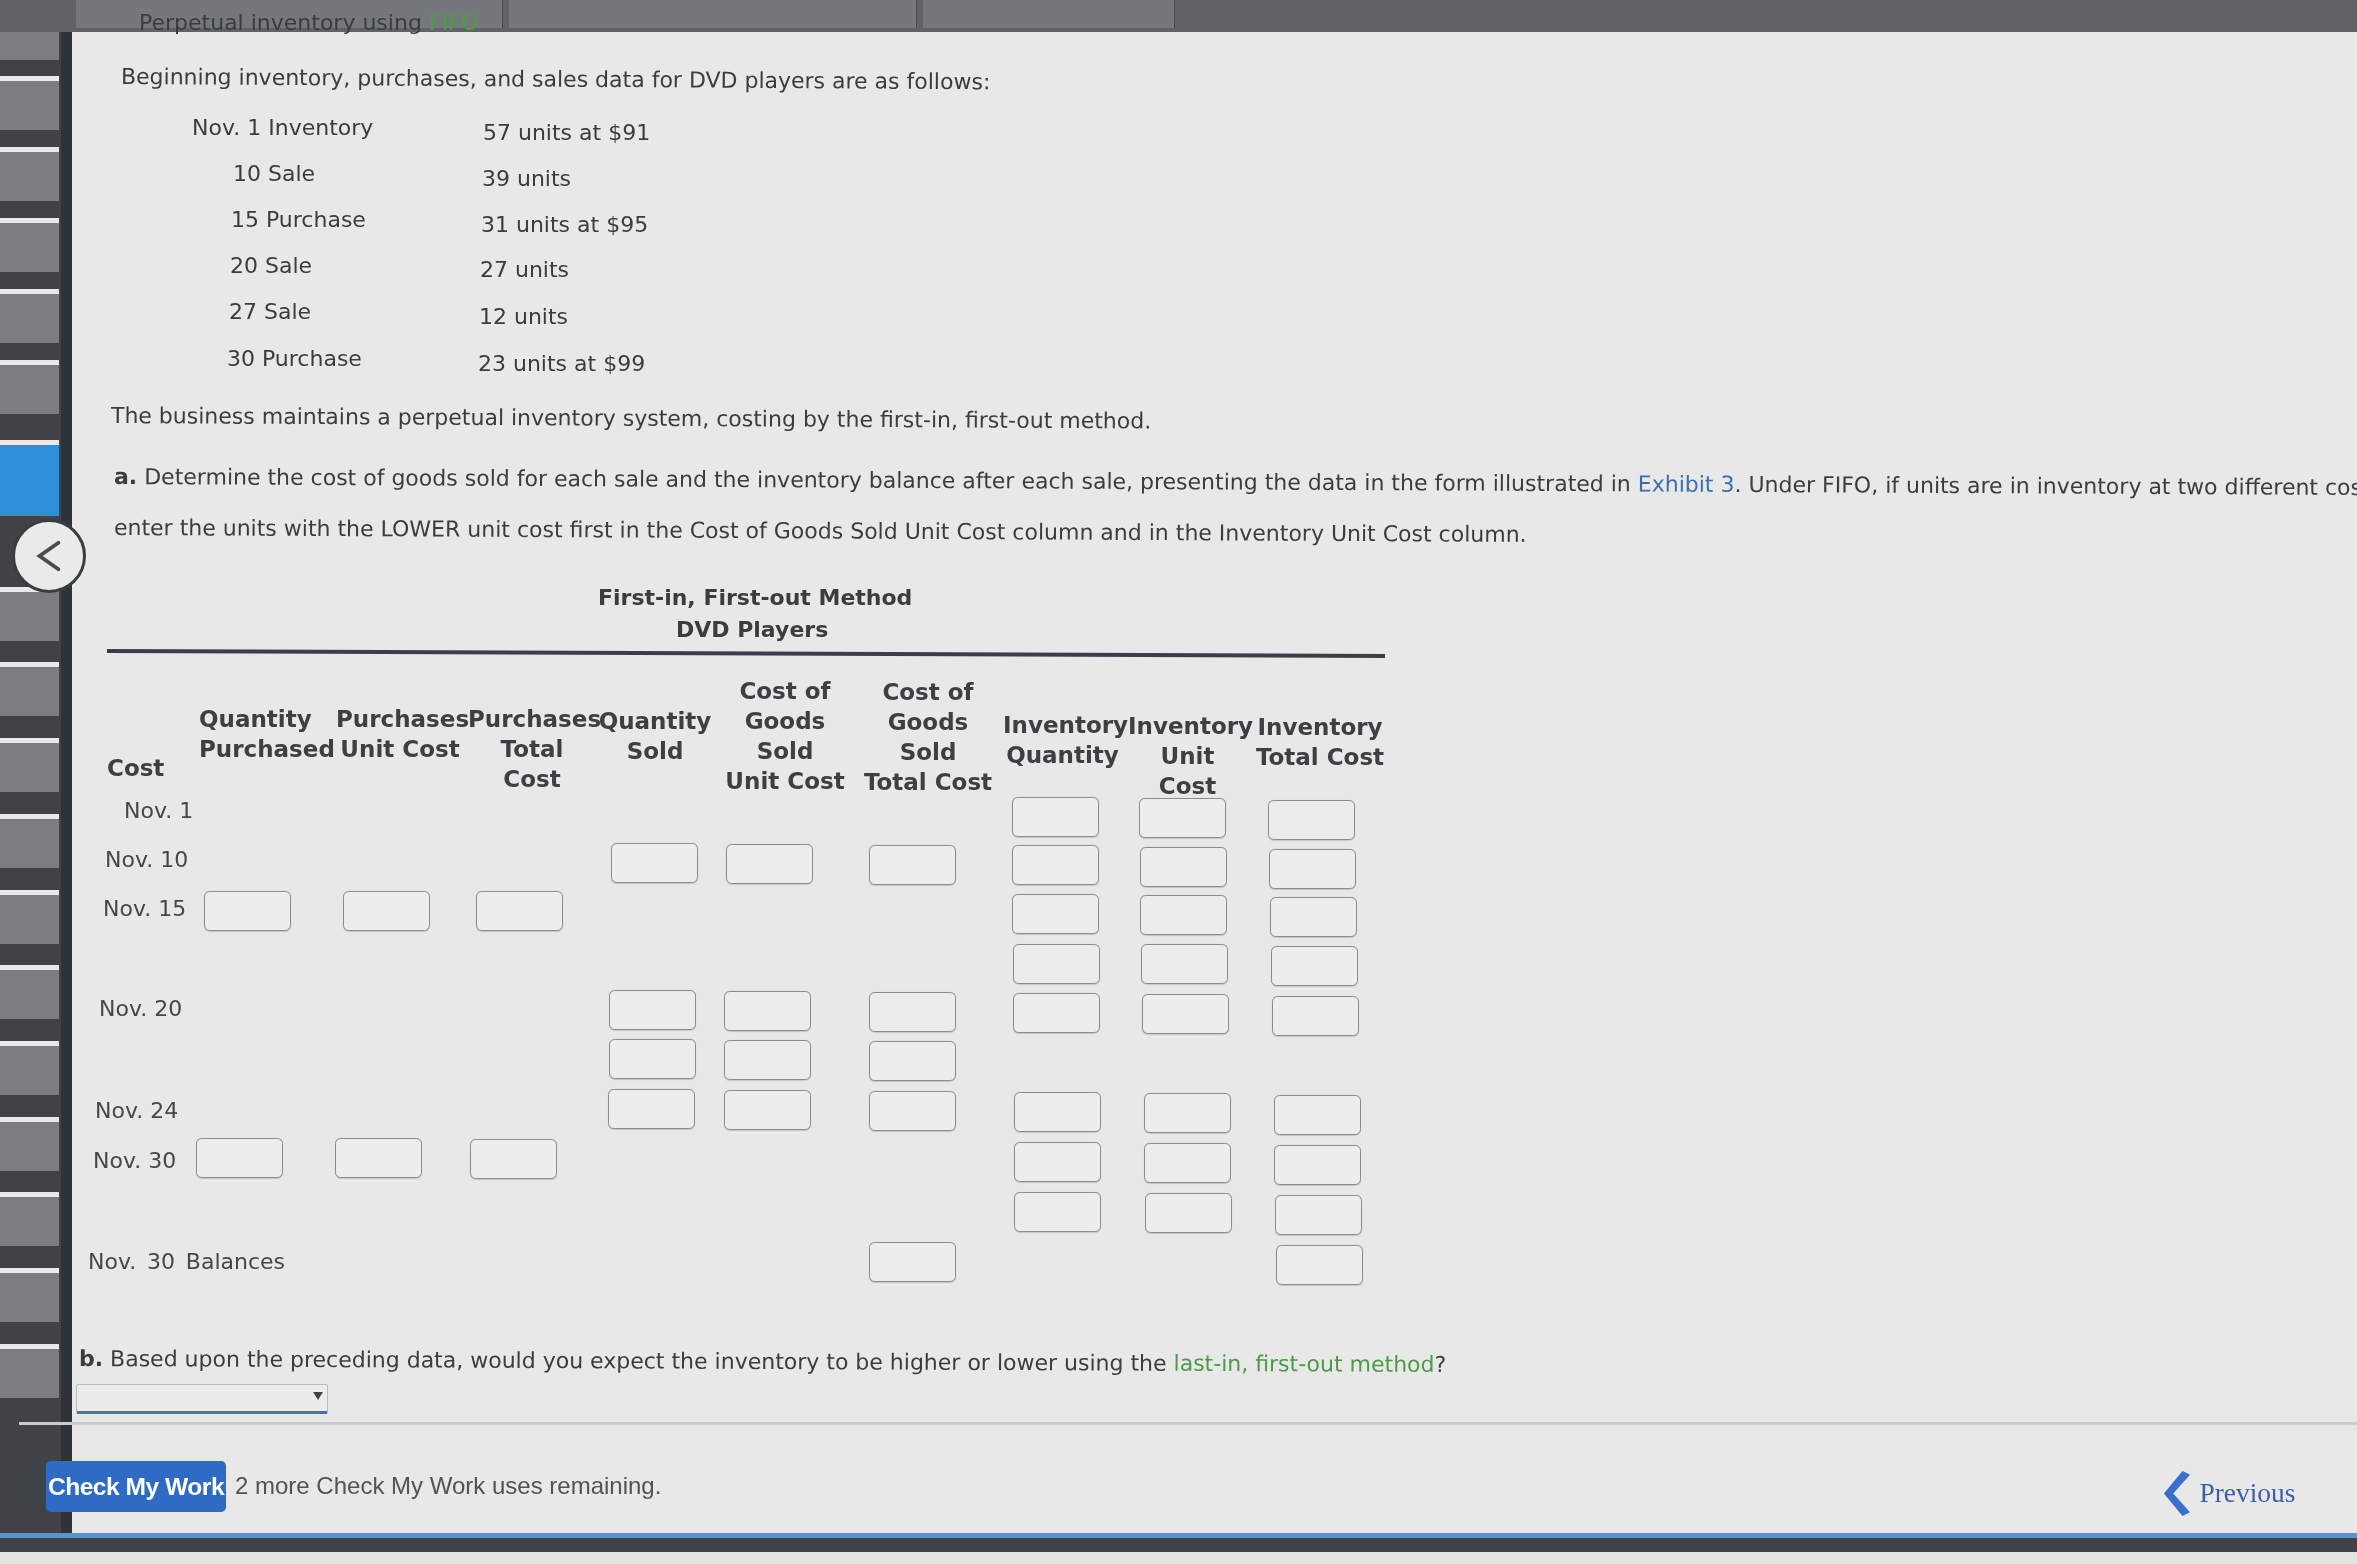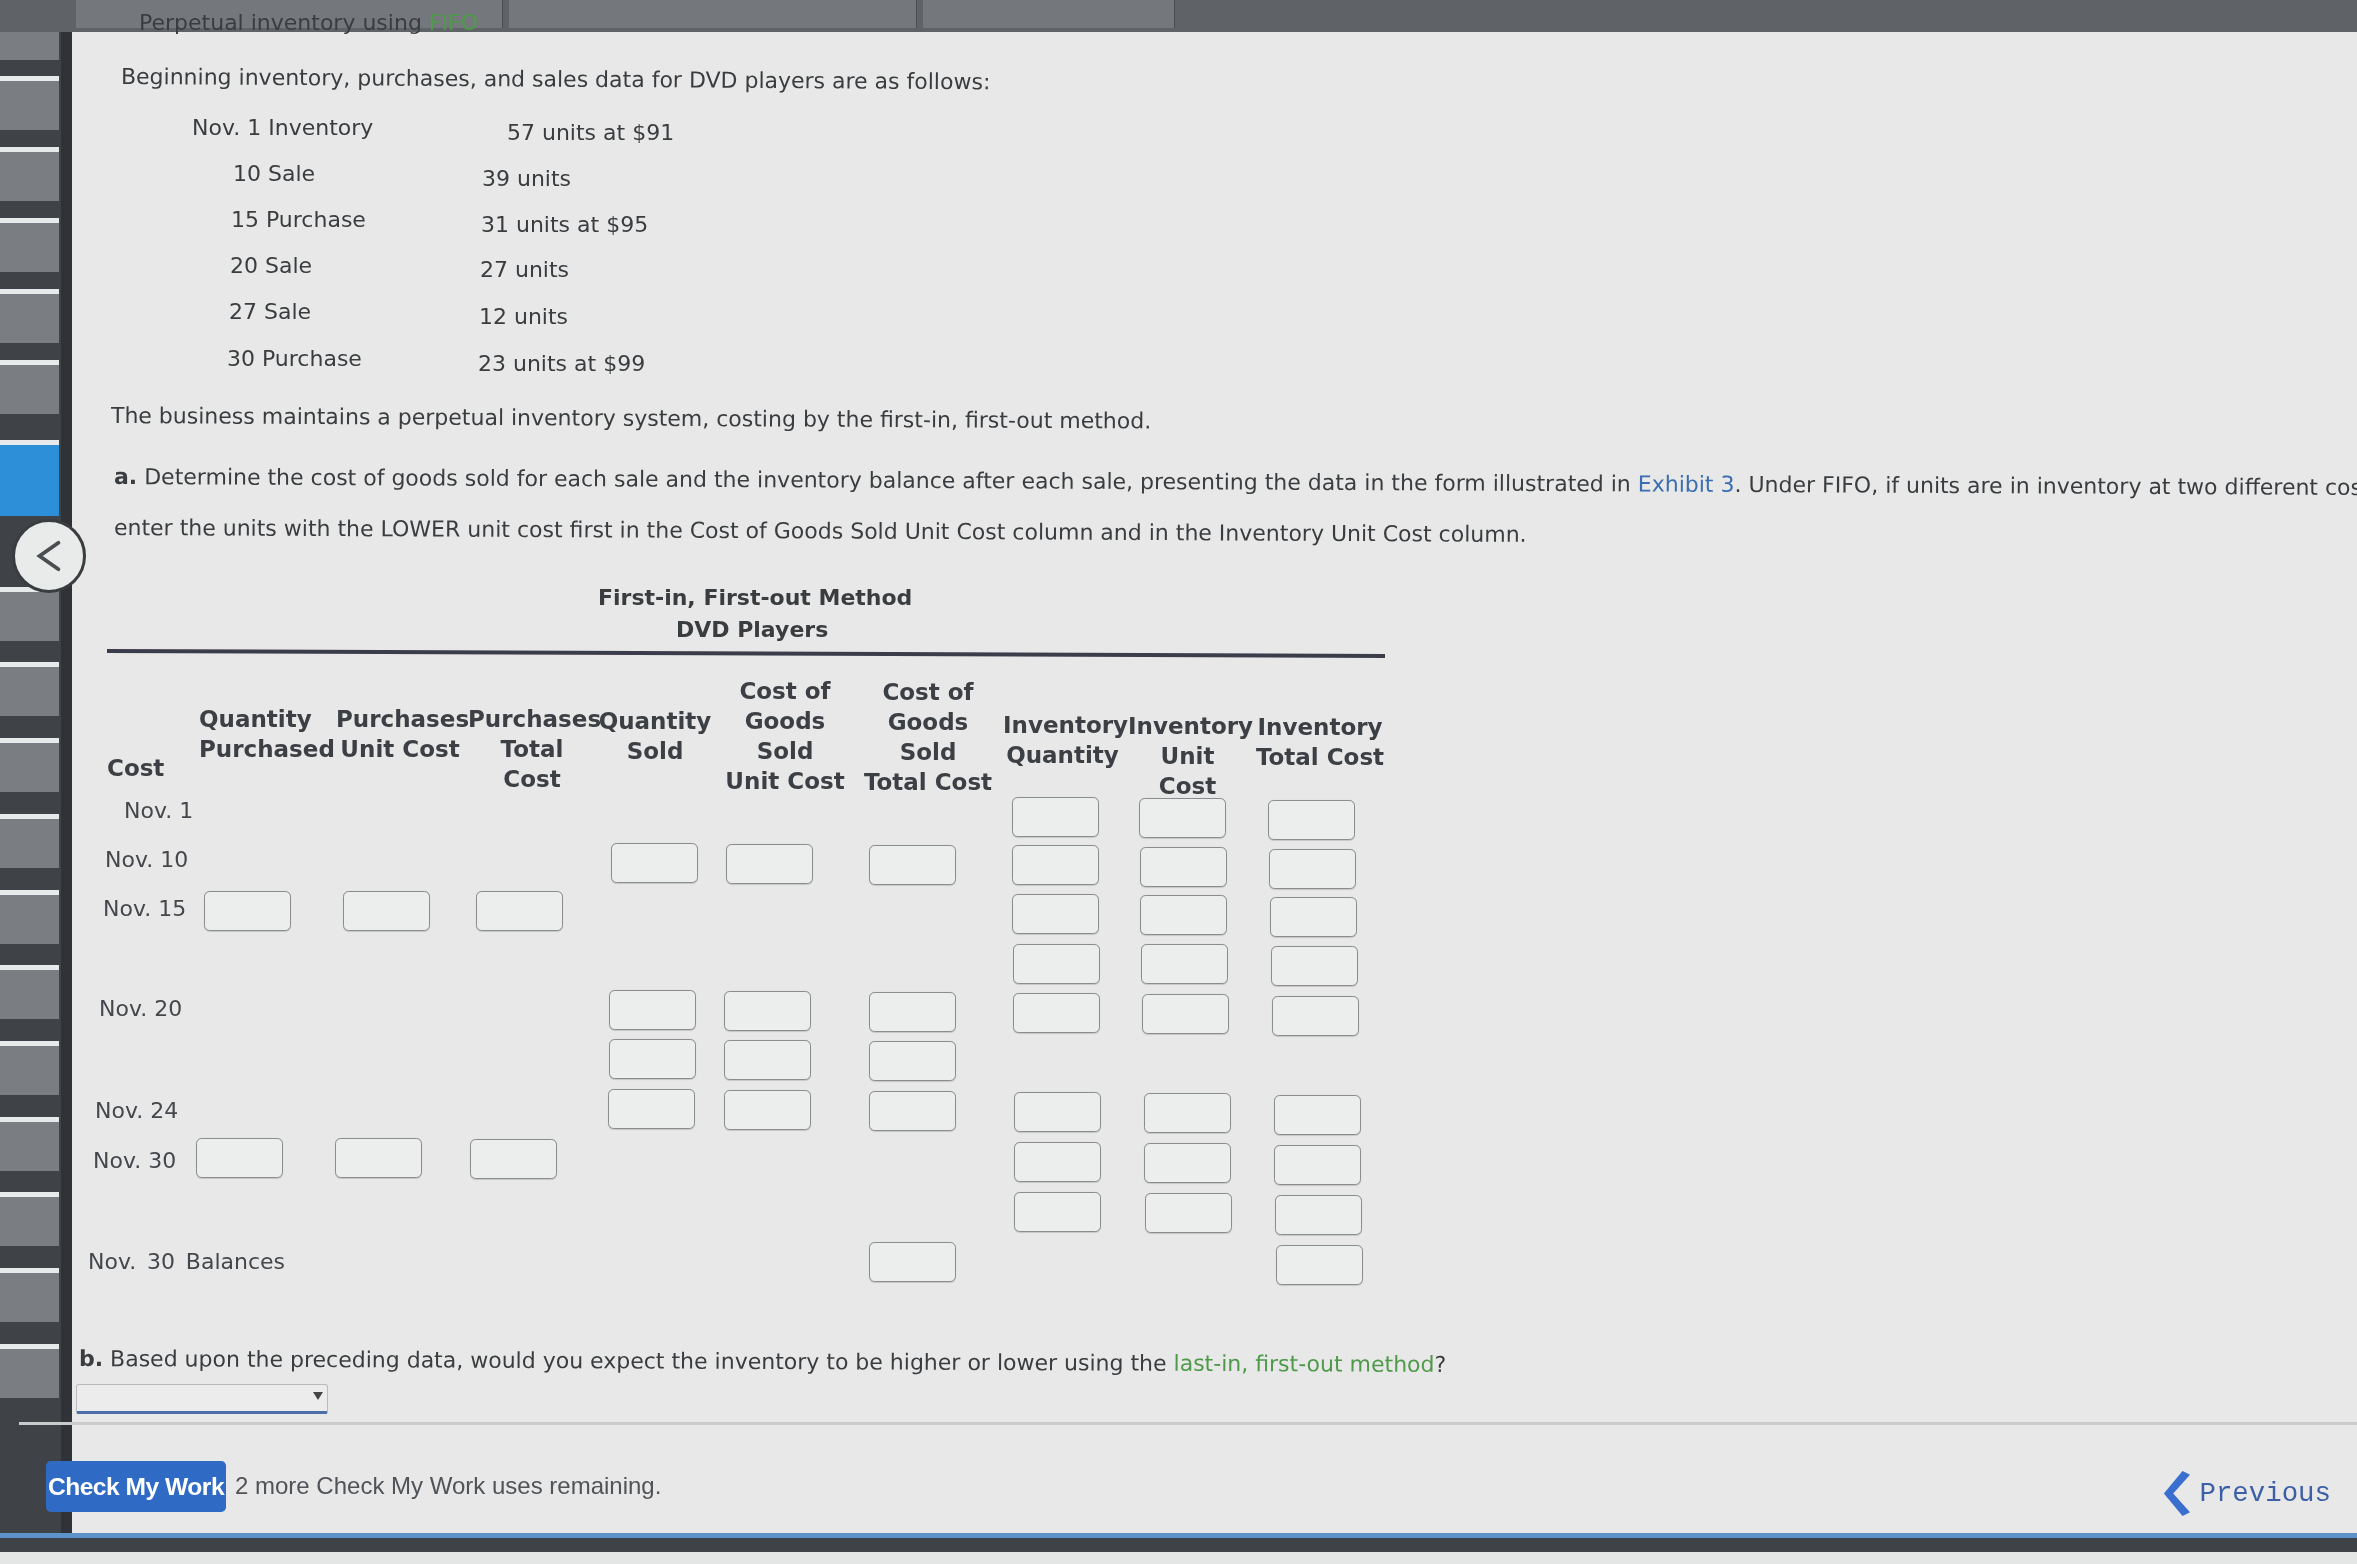--- a/index.html
+++ b/index.html
@@ -28,21 +28,21 @@
   .rule { position:absolute; left:107px; top:649px; width:1278px; height:3.8px; background:#3b3d4a; transform:rotate(0.22deg); transform-origin:left; }
   .hdr { position:absolute; font-size:23px; font-weight:bold; color:#3c3f44; text-align:center; line-height:30px; }
   .box { position:absolute; width:87px; height:40px; border:1.9px solid #8a8d90; border-radius:5.7px; background:#eceded; box-sizing:border-box; box-shadow:0 0.9px 0.9px rgba(0,0,0,0.15); }
   .rowlabel { position:absolute; font-size:22px; color:#44474b; white-space:nowrap; }
   .dropdown { position:absolute; left:76px; top:1384px; width:252px; height:30px; border:1.9px solid #b9bcbf; border-bottom:3.8px solid #4d6fa8; border-radius:2.8px; background:#ececec; box-sizing:border-box; cursor:pointer; }
   .dropdown .arrow { position:absolute; right:3.8px; top:6.6px; width:0; height:0; border-left:5.7px solid transparent; border-right:5.7px solid transparent; border-top:8.5px solid #444; }
   .divider { position:absolute; left:19px; top:1422px; width:2338px; height:2.8px; background:#c9cbcc; }
   .checkbtn { position:absolute; left:46px; top:1461px; width:180px; height:51px; background:#2f6bc4; border-radius:4.7px; color:#fff; font-family:"Liberation Sans", sans-serif; font-size:24.6px; font-weight:bold; display:flex; align-items:center; justify-content:center; cursor:pointer; letter-spacing:-0.5px; }
   .remaining { position:absolute; left:235px; top:1472px; font-family:"Liberation Sans", sans-serif; font-size:24px; color:#505458; }
   .prev { position:absolute; left:2162px; top:1469px; display:flex; align-items:center; cursor:pointer; }
-  .prev span.lbl { font-size:27.4px; color:#3c5fa8; margin-left:9.5px; font-family:Liberation Mono, monospace; }
+  .prev span.lbl { font-size:27.4px; color:#3c5fa8; margin-left:9.5px; font-family:Liberation Serif, serif; }
   .bottombar { position:absolute; left:0; top:1533px; width:2357px; height:31px; background:#3f4246; border-top:5.7px solid #5d93c8; box-sizing:border-box; }
   .bottomstrip { position:absolute; left:0; top:1552px; width:2357px; height:12.3px; background:#e4e5e5; }
 </style>
 </head>
 <body>
 
 <div class="leftstrip">
   <div class="slot" style="top:5.7px"></div>
   <div class="slot" style="top:76px"></div>
   <div class="slot" style="top:147px"></div>
@@ -87,21 +87,21 @@
     </svg>
 </div>
 
 <div class="abs t23" style="left:139px;top:9.5px">
   <span>Perpetual inventory using </span><span class="link-green">FIFO</span>
 </div>
 
 <div class="abs t23" style="left:121px;top:64px;transform:rotate(0.35deg);transform-origin:left">Beginning inventory, purchases, and sales data for DVD players are as follows:</div>
 
 <div class="abs t23" style="left:192px;top:115px">Nov. 1 Inventory</div>
-<div class="abs t23" style="left:507px;top:120px">57 units at $91</div>
+<div class="abs t23" style="left:483px;top:120px">57 units at $91</div>
 <div class="abs t23" style="left:233px;top:161px">10 Sale</div>
 <div class="abs t23" style="left:482px;top:166px">39 units</div>
 <div class="abs t23" style="left:231px;top:207px">15 Purchase</div>
 <div class="abs t23" style="left:481px;top:212px">31 units at $95</div>
 <div class="abs t23" style="left:230px;top:253px">20 Sale</div>
 <div class="abs t23" style="left:480px;top:257px">27 units</div>
 <div class="abs t23" style="left:229px;top:299px">27 Sale</div>
 <div class="abs t23" style="left:479px;top:304px">12 units</div>
 <div class="abs t23" style="left:227px;top:346px">30 Purchase</div>
 <div class="abs t23" style="left:478px;top:351px">23 units at $99</div>

